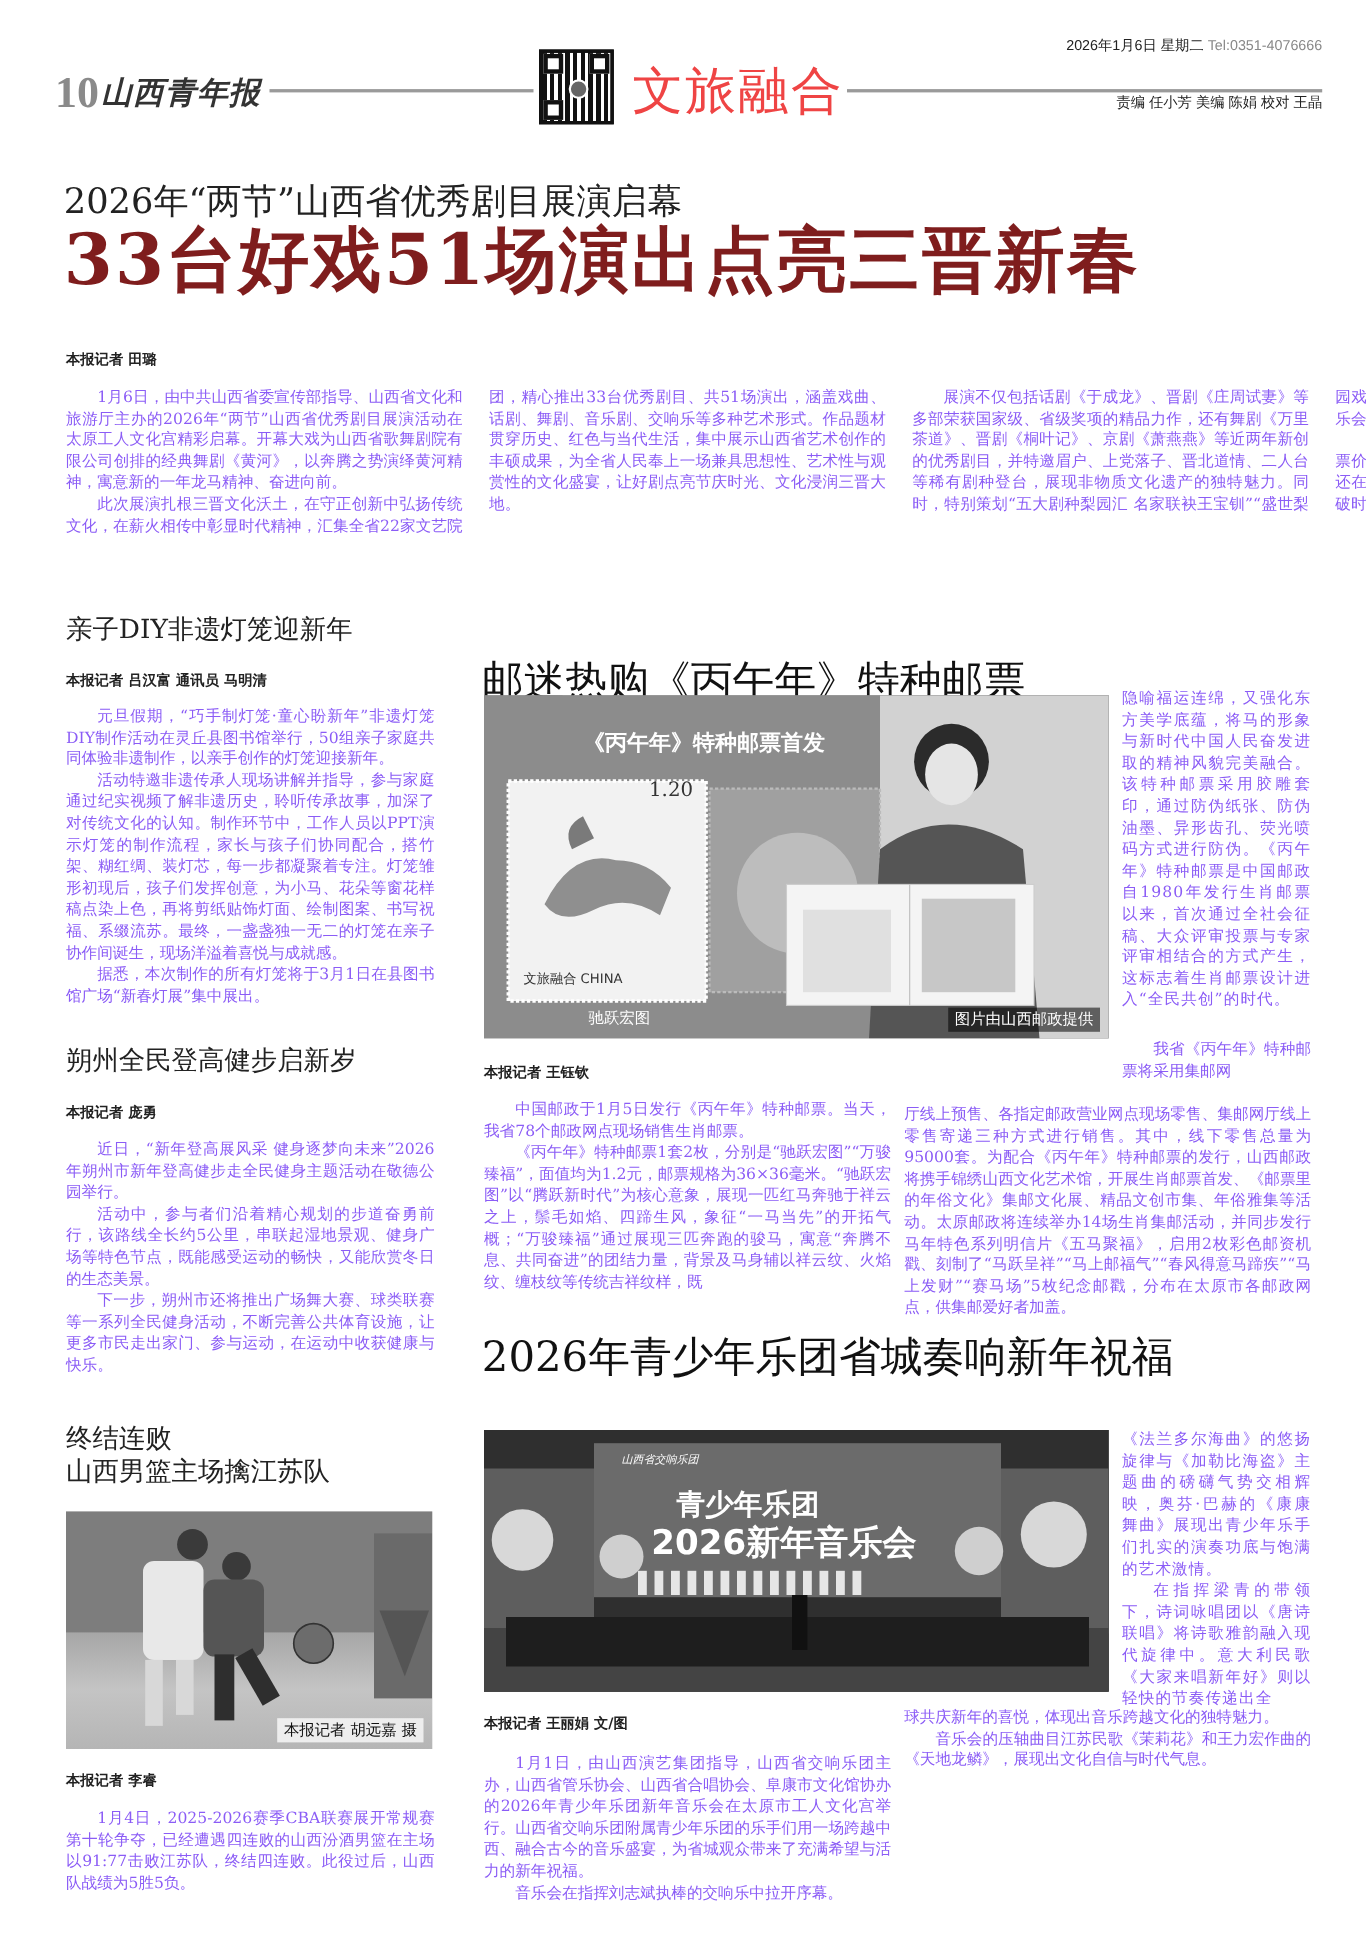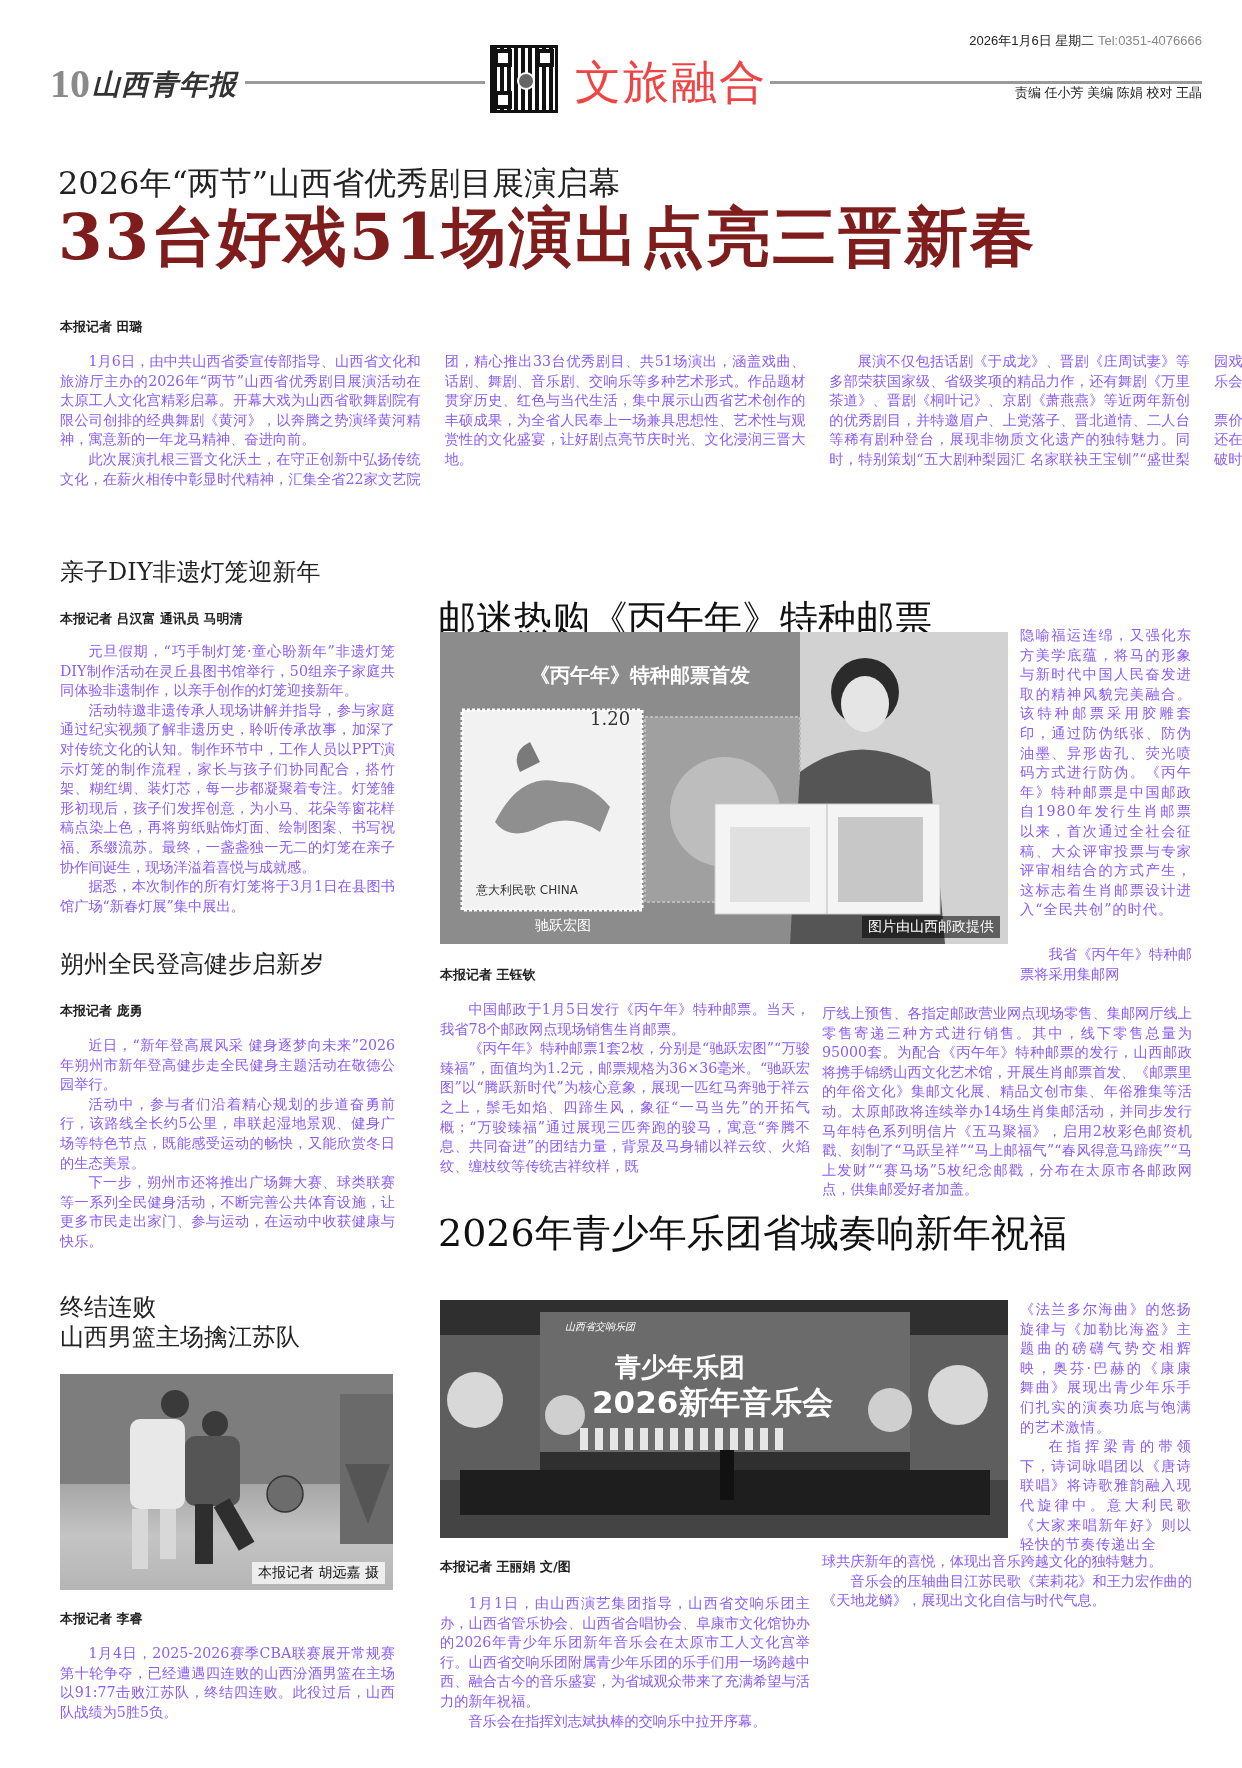--- a/index.html
+++ b/index.html
@@ -120,21 +120,21 @@
     <circle cx="425" cy="60" r="34" fill="#2b2b2b"></circle>
     <ellipse cx="425" cy="72" rx="24" ry="28" fill="#e5e5e5"></ellipse>
     <path d="M360,140 Q420,95 490,140 L505,312 L350,312 Z" fill="#555"></path>
     <rect x="275" y="172" width="225" height="110" fill="#f4f4f4" stroke="#ccc"></rect>
     <line x1="387" y1="172" x2="387" y2="282" stroke="#bbb"></line>
     <rect x="290" y="195" width="80" height="75" fill="#e0e0e0"></rect>
     <rect x="398" y="185" width="85" height="85" fill="#c7c7c7"></rect>
   </svg>
   <div style="position:absolute;left:90px;top:30px;font-size:20px;font-weight:bold;color:#fff;font-family:'DejaVu Sans',sans-serif;">《丙午年》特种邮票首发</div>
   <div style="position:absolute;left:150px;top:76px;font-size:18px;color:#333;">1.20</div>
-  <div style="position:absolute;left:36px;top:250px;font-size:12px;color:#333;font-family:'DejaVu Sans',sans-serif;">意大利民歌 CHINA</div>
+  <div style="position:absolute;left:36px;top:250px;font-size:12px;color:#333;font-family:'DejaVu Sans',sans-serif;">文旅融合 CHINA</div>
   <div style="position:absolute;left:95px;top:285px;font-size:14px;color:#fff;font-family:'DejaVu Sans',sans-serif;">驰跃宏图</div>
   <span class="caption">图片由山西邮政提供</span>
 </div>
 <div class="abs body" style="left:1020px;top:626px;width:172px;letter-spacing:1px;">
   <p class="noind">隐喻福运连绵，又强化东方美学底蕴，将马的形象与新时代中国人民奋发进取的精神风貌完美融合。该特种邮票采用胶雕套印，通过防伪纸张、防伪油墨、异形齿孔、荧光喷码方式进行防伪。《丙午年》特种邮票是中国邮政自1980年发行生肖邮票以来，首次通过全社会征稿、大众评审投票与专家评审相结合的方式产生，这标志着生肖邮票设计进入“全民共创”的时代。</p>
 </div>
 <div class="abs body" style="left:1020px;top:945px;width:172px;">
   <p>我省《丙午年》特种邮票将采用集邮网</p>
 </div>
 <div class="abs byline" style="left:440px;top:966px;">本报记者 王钰钦</div>

